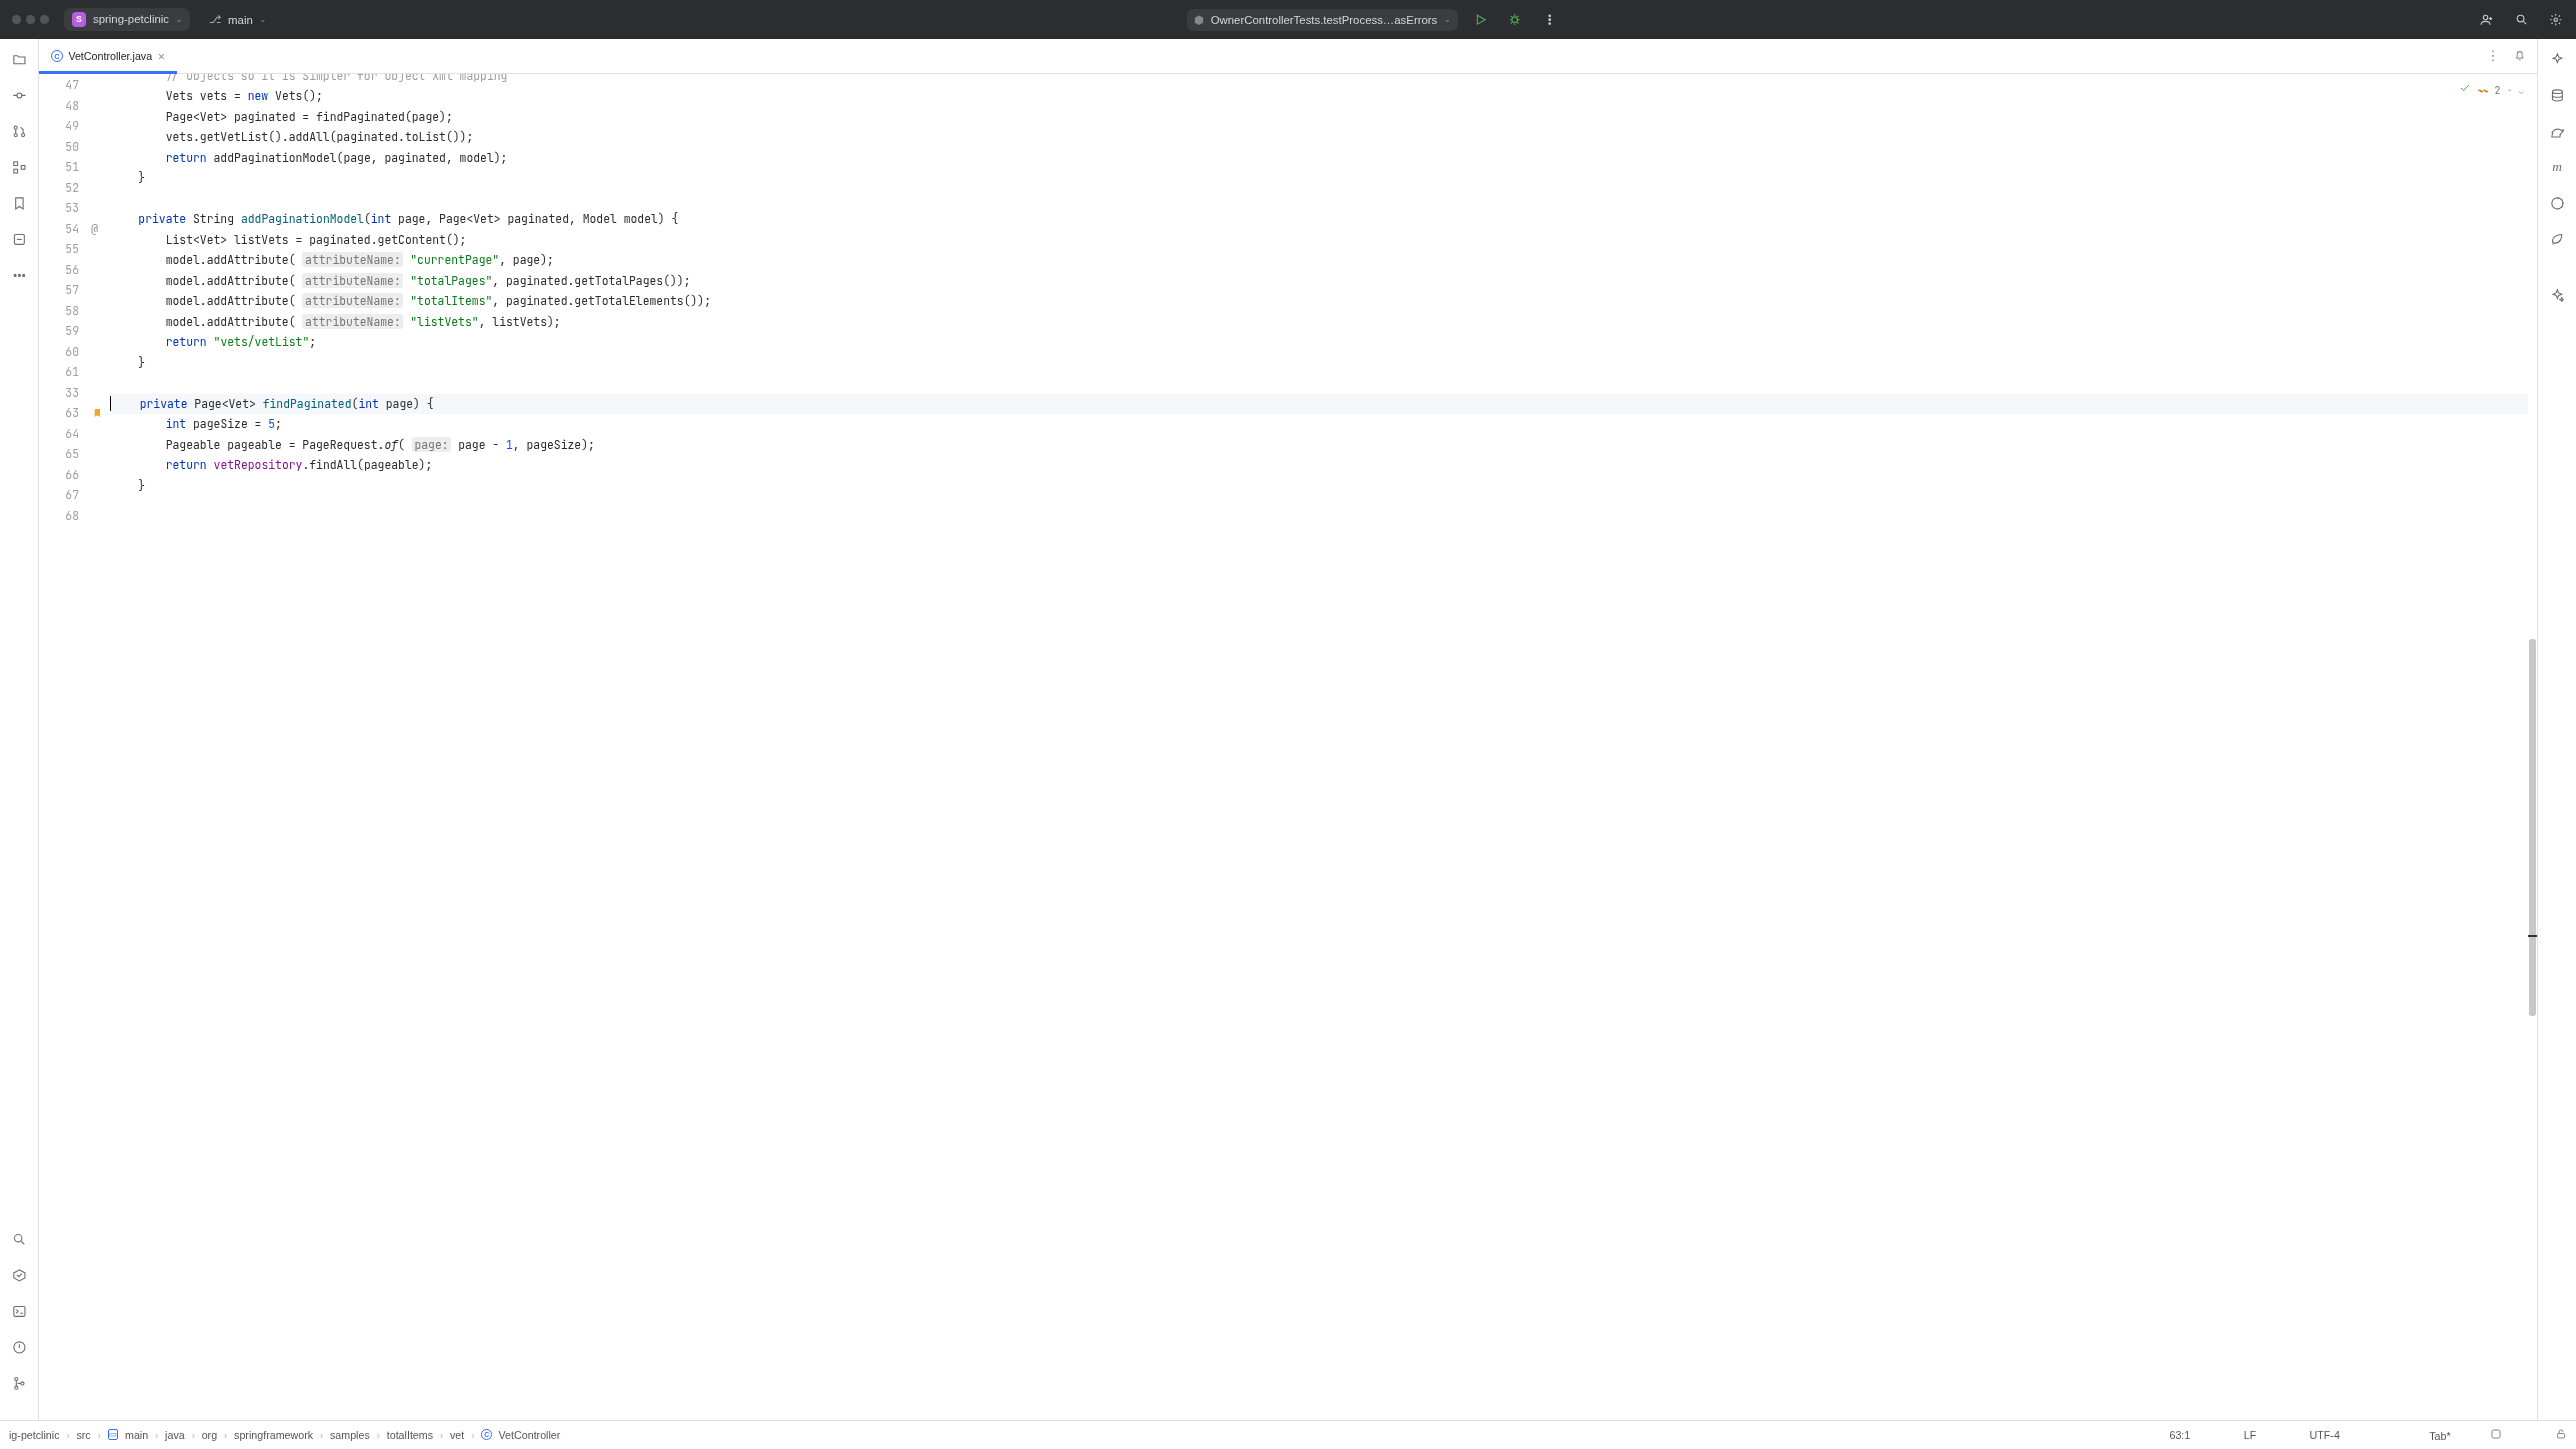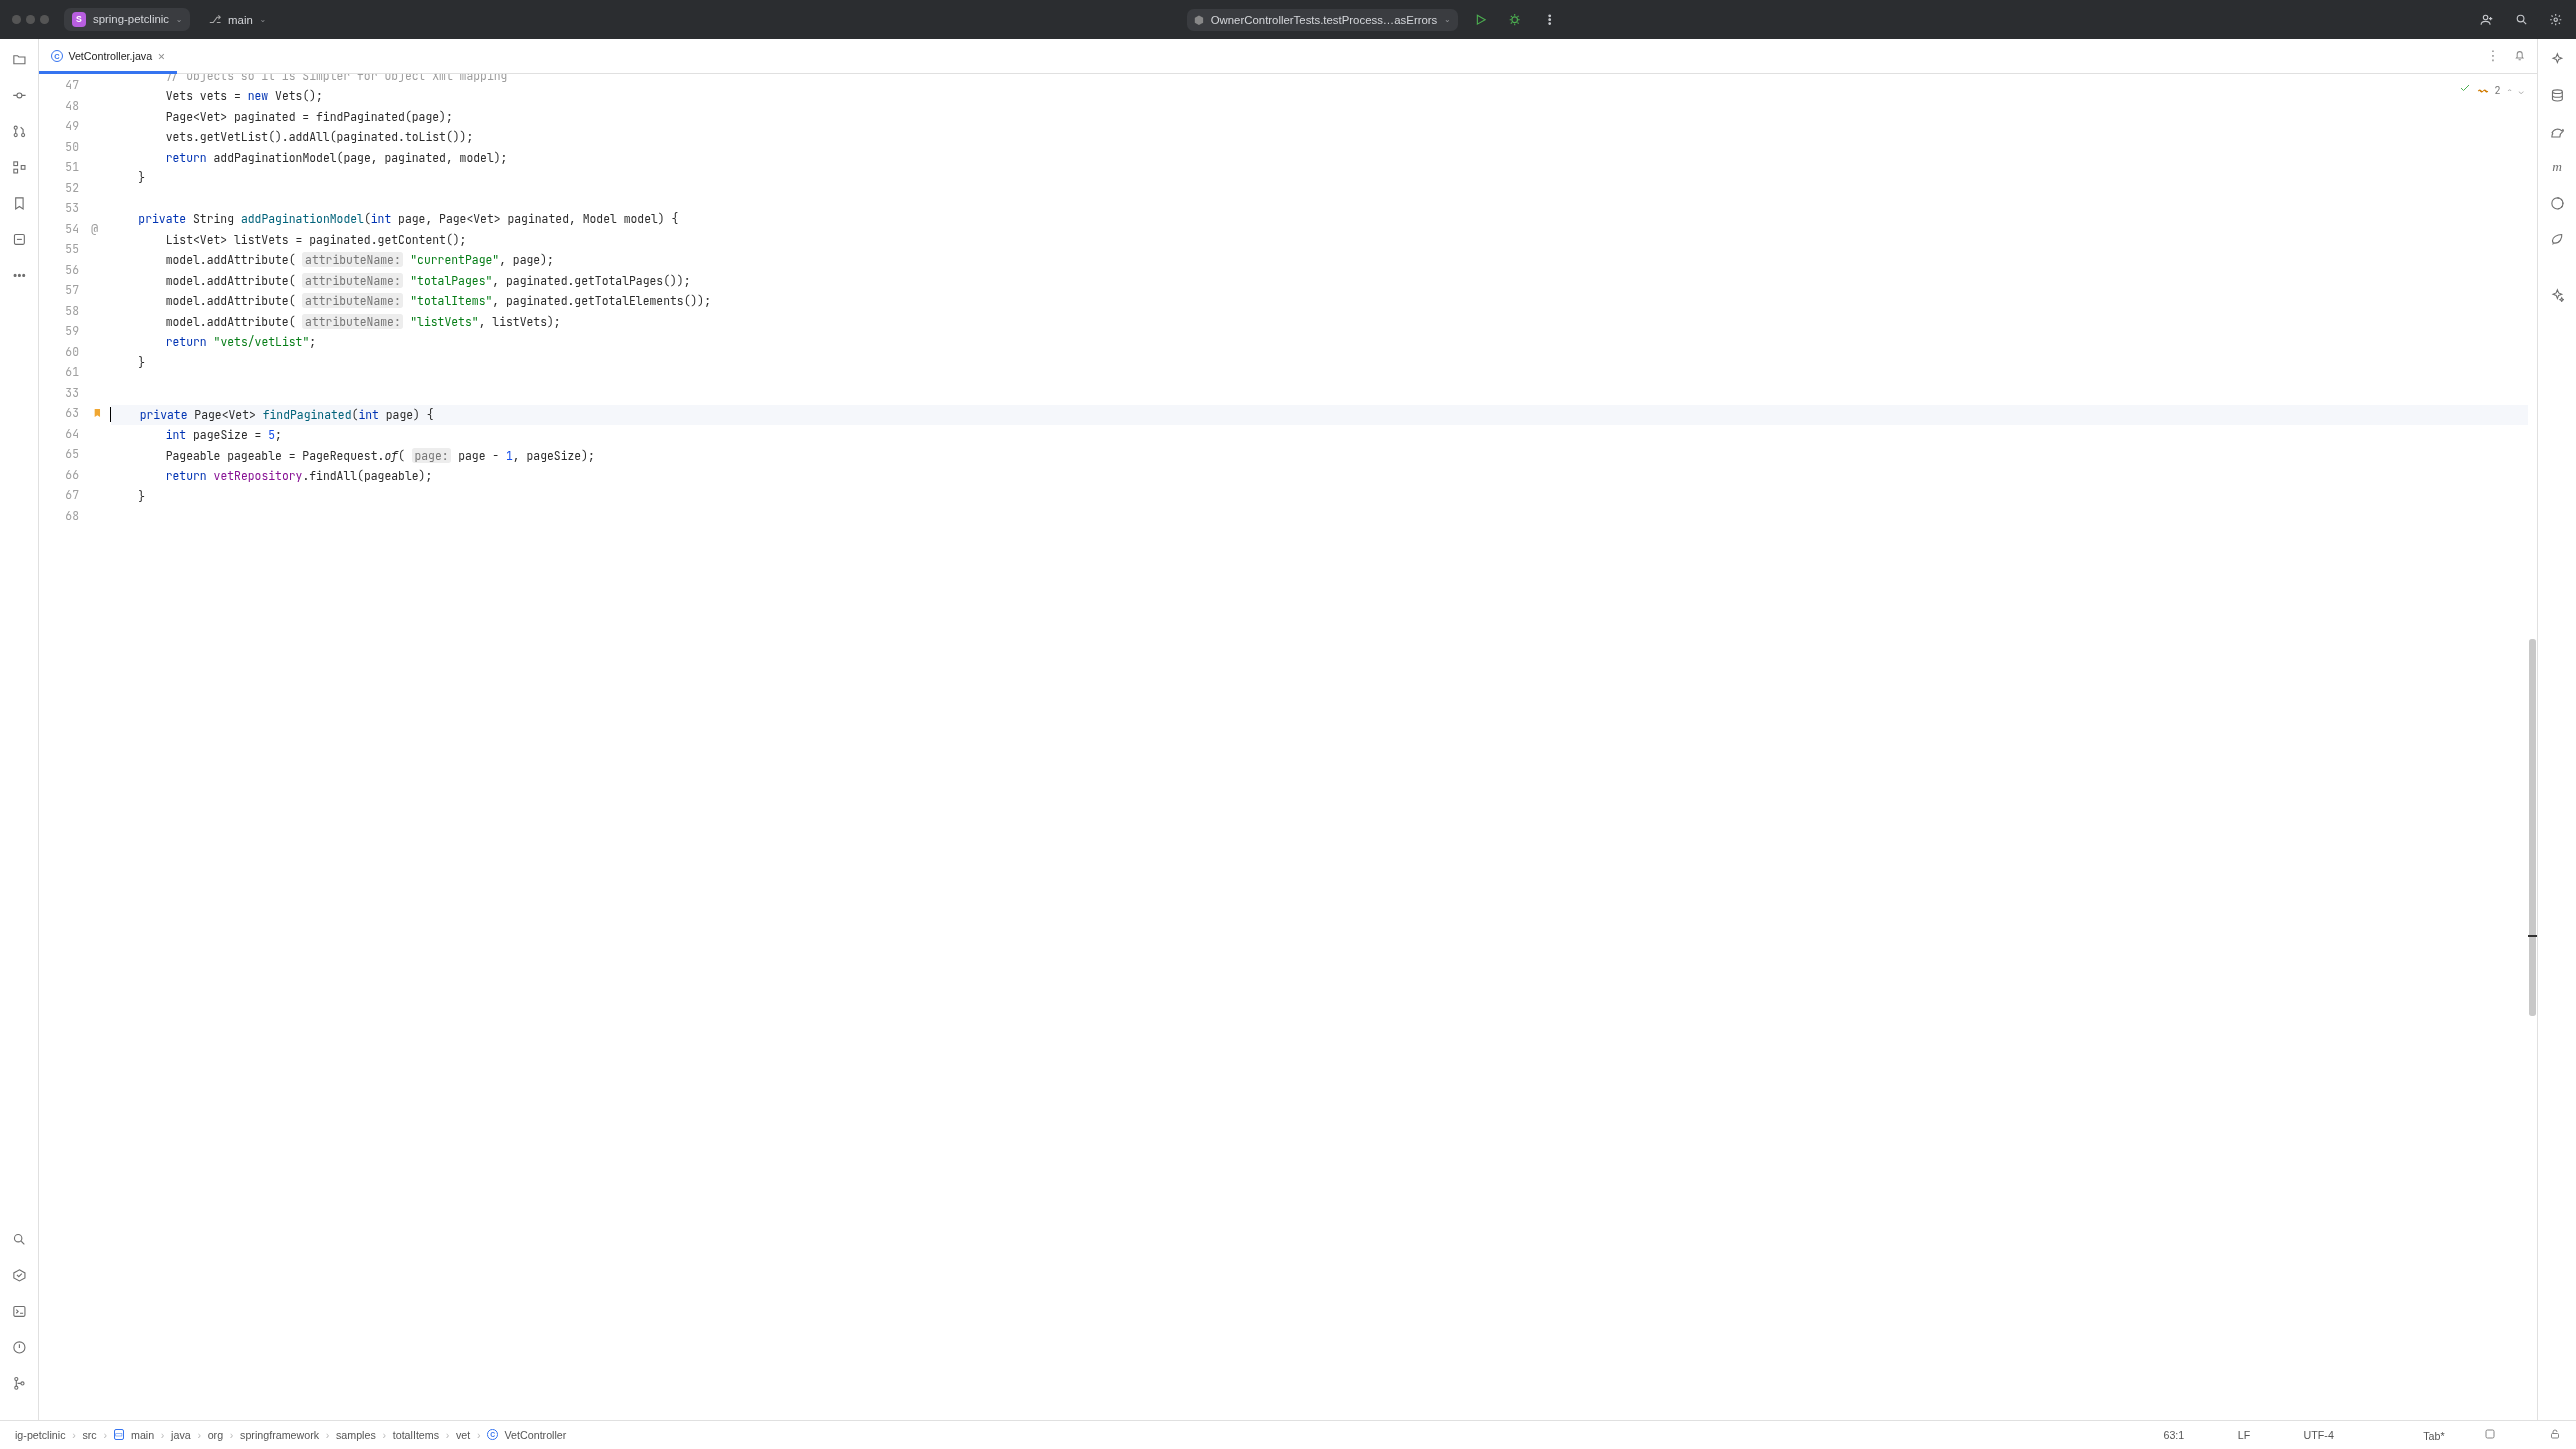--- a/index.html
+++ b/index.html
@@ -191,21 +191,21 @@
   .num { color: #1750eb; }
   .str { color: #067d17; }
   .cmt { color: #8c8c8c; }
   .hint {
     background: #ededed; color: #777;
     border-radius: 2.7px;
     padding: 0 2.7px;
     font-style: normal;
   }
   .italic { font-style: italic; text-align: center; }
-  .line-hl { background: #f5f7fb; margin-top: 11px; }
+  .line-hl { background: #f5f7fb; }
   .caret-mark {
     display:inline-block; width:1.3px; height:14.8px;
     background:#000; vertical-align:middle;
     position: relative; left:-1.3px; top:-1.3px;
   }
 
   .inspections {
     position: absolute; top: 6.7px; right: 13.4px;
     display: flex; align-items: center; gap: 6.7px;
     color: #777; font-size: 10px;
@@ -228,21 +228,21 @@
   .mini-scroll .mark {
     position: absolute; left: 0; right: 0; height: 2px;
     background: #333;
   }
 
   
   .statusbar {
     height: 29.5px;
     border-top: 0.7px solid #e0e0e0;
     display: flex; align-items: center;
-    padding: 0 15px;
+    padding: 0 9px;
     font-size: 10.7px;
     color: #555;
     gap: 6.7px;
   }
   .crumbs { display:flex; align-items:center; gap:6.7px; flex:1; overflow:hidden; }
   .crumbs .sep { color: #bbb; }
   .crumbs .mod-icon {
     display:inline-flex; align-items:center; justify-content:center;
     width:10.7px; height:10.7px; border:1px solid #3574f0; border-radius:2px;
     color:#3574f0; font-size:8.7px; line-height:1;

